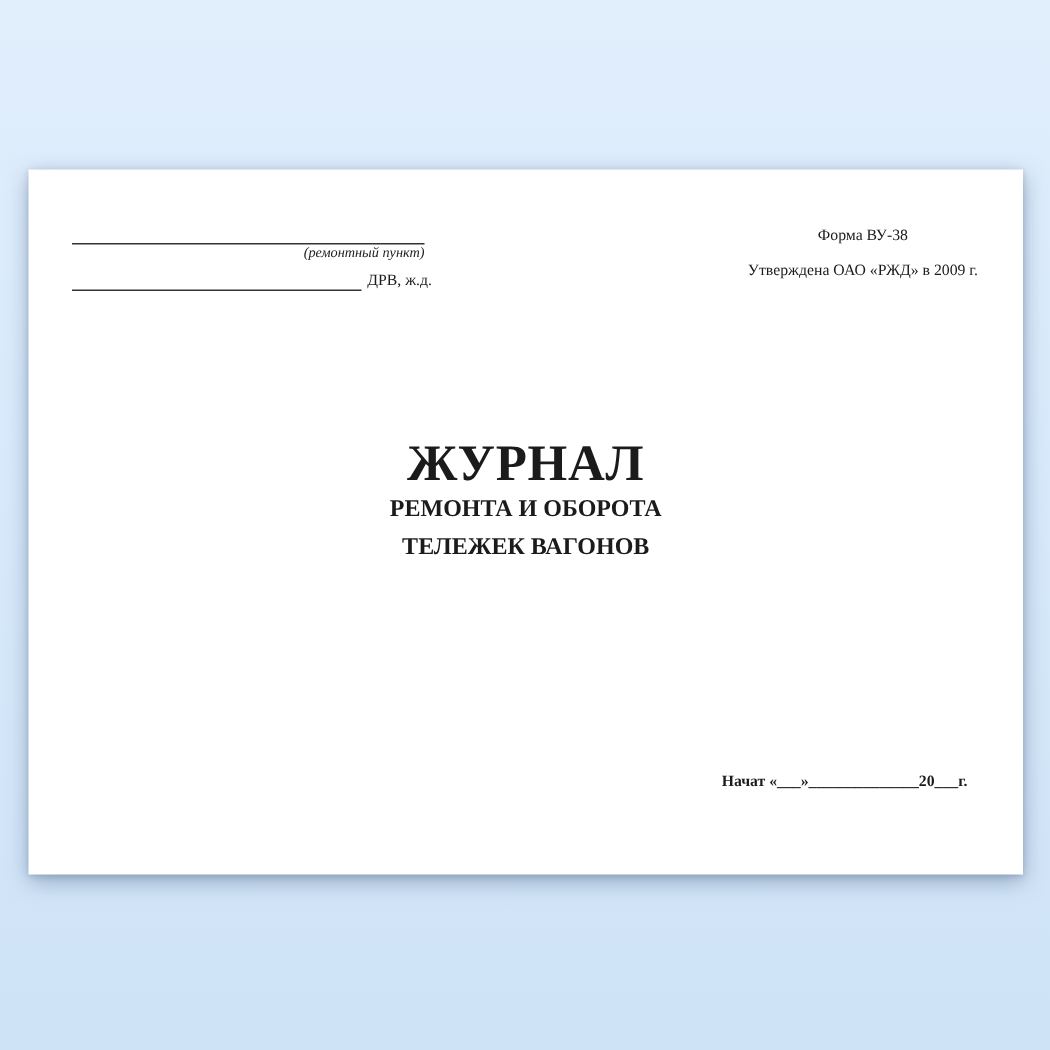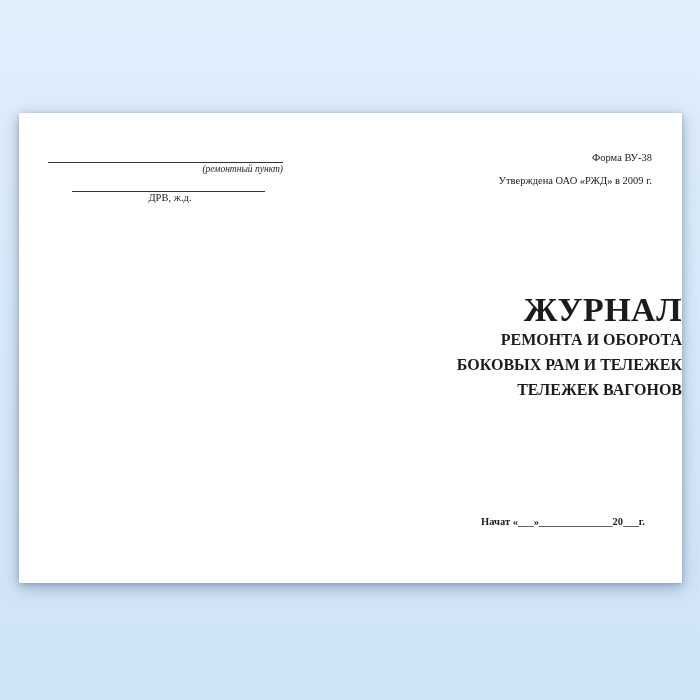--- a/index.html
+++ b/index.html
@@ -41,55 +41,54 @@
   .caption {
     width: 235px;
     text-align: right;
     font-style: italic;
     font-size: 9.5px;
     line-height: 12px;
     color: #222;
   }
   .drv-row {
     display: flex;
-    align-items: center;
+    align-items: flex-end;
     margin-top: 7px;
-    flex-direction: column;
   }
   .fill-line2 {
     display: inline-block;
     width: 193px;
     height: 9px;
     border-bottom: 1px solid #333;
   }
   .drv {
     font-size: 10.5px;
     line-height: 12px;
     margin-left: 4px;
     white-space: nowrap;
   }
   
   .hdr-right {
     position: absolute;
     right: 30px;
     top: 38px;
-    text-align: right;
+    text-align: center;
     font-size: 10.5px;
     line-height: 13px;
   }
   .hdr-right .approval {
     margin-top: 10px;
   }
   
   .title-block {
     position: absolute;
     left: 0;
     top: 180px;
     width: 100%;
-    text-align: right;
+    text-align: center;
   }
   .title-main {
     font-size: 34px;
     font-weight: bold;
     line-height: 34px;
     letter-spacing: 0.5px;
   }
   .title-sub {
     font-size: 16px;
     font-weight: bold;
@@ -122,21 +121,20 @@
     </div>
 
     <div class="hdr-right">
       <div class="form-code">Форма ВУ-38</div>
       <div class="approval">Утверждена ОАО «РЖД» в 2009 г.</div>
     </div>
 
     <div class="title-block">
       <div class="title-main">ЖУРНАЛ</div>
       <div class="title-sub">РЕМОНТА И ОБОРОТА</div>
-      <div class="title-sub">БОКОВЫХ РАМ И ТЕЛЕЖЕК</div>
       <div class="title-sub">ТЕЛЕЖЕК ВАГОНОВ</div>
     </div>
 
     <div class="footer">
       <div>Начат «___»______________20___г.</div>
     </div>
 
   </div>
 </div>
 

